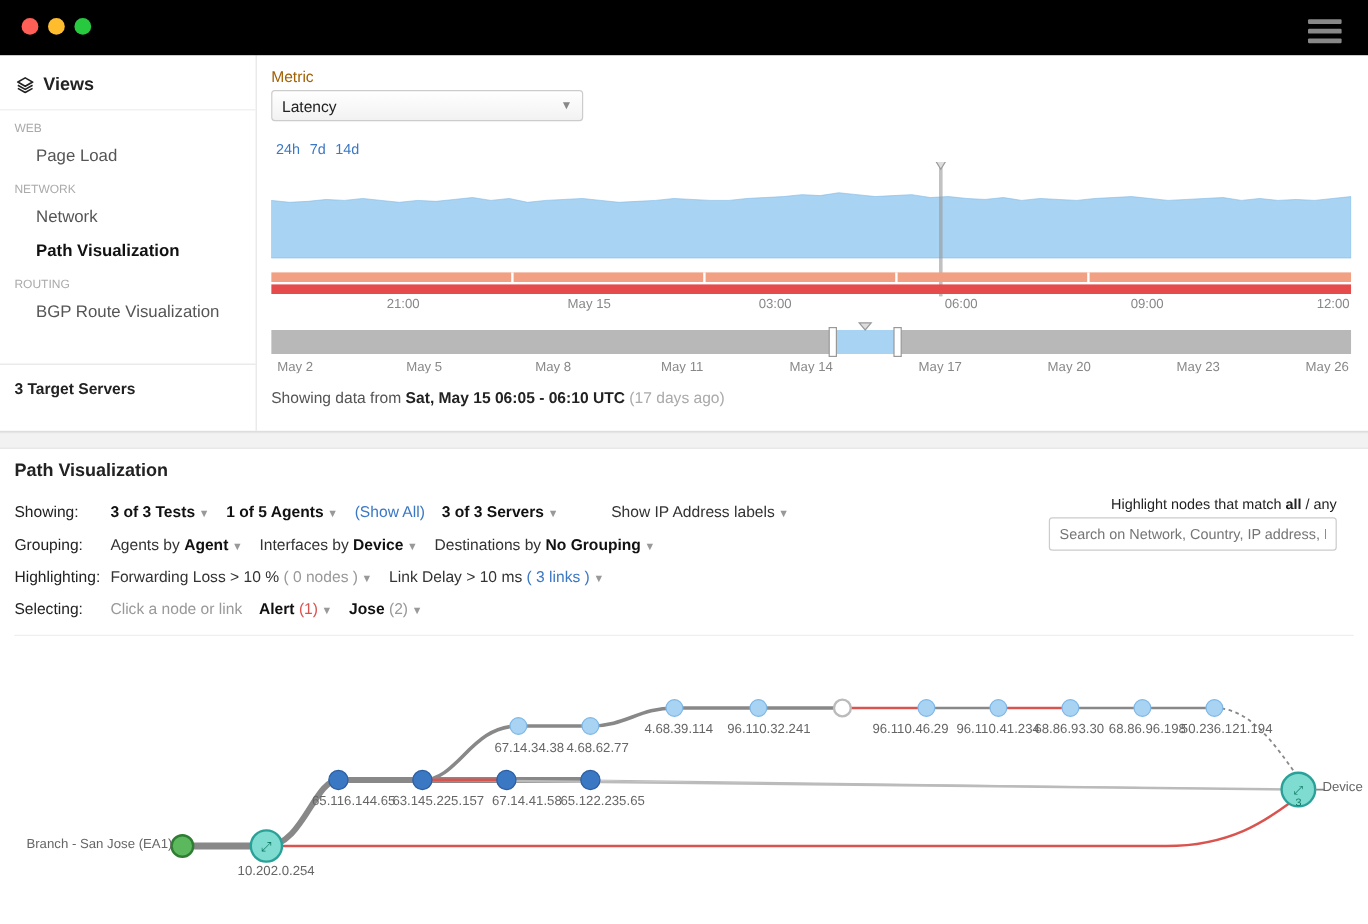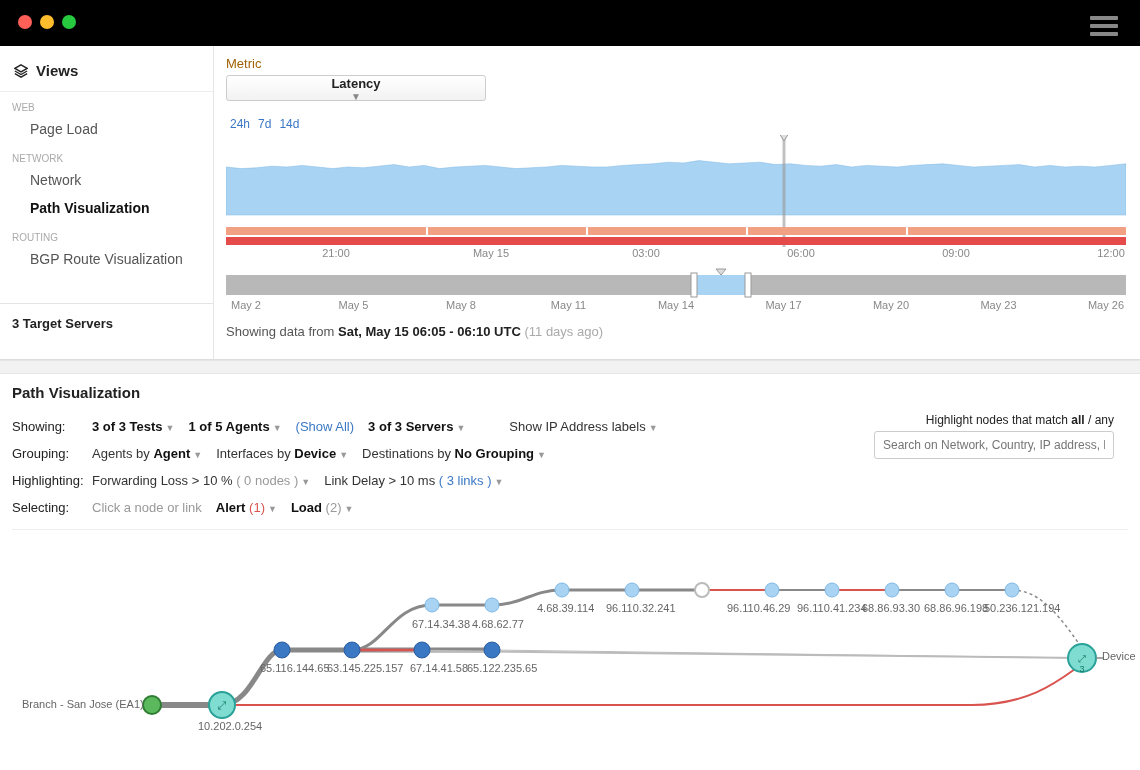--- a/index.html
+++ b/index.html
@@ -17,21 +17,21 @@
   .top { display: flex; border-bottom: 1px solid #ddd; }
   .sidebar { width: 218px; border-right: 1px solid #e5e5e5; padding-top: 10px; }
   .views-hd { padding: 6px 14px 12px 14px; font-weight: bold; font-size: 15px; display:flex; align-items:center; gap:8px; border-bottom:1px solid #eee; }
   .views-hd svg { width: 14px; height: 14px; }
   .cat { padding: 10px 12px 2px 12px; font-size: 10px; color: #aaa; text-transform: uppercase; }
   .navitem { padding: 6px 20px 6px 30px; font-size: 14px; color: #555; cursor: pointer; }
   .navitem.active { color: #111; font-weight: bold; }
   .target-footer { border-top:1px solid #e5e5e5; margin-top: 30px; padding: 12px 12px; font-weight: bold; font-size: 13px; }
   .main-top { flex: 1; padding: 10px 14px 10px 12px; }
   .metric-label { font-size: 13px; color: #a16207; margin-bottom: 4px; }
-  .select { display:inline-flex; align-items:center; justify-content:space-between; width: 260px; height: 26px; background: linear-gradient(#fff, #f2f2f2); border: 1px solid #ccc; border-radius: 3px; font-weight: bold; padding: 0 8px; cursor:pointer;flex-direction:column; }
+  .select { display:inline-flex; align-items:center; justify-content:space-between; width: 260px; height: 26px; background: linear-gradient(#fff, #f2f2f2); border: 1px solid #ccc; border-radius: 3px; font-weight: normal; padding: 0 8px; cursor:pointer; }
   .chev { color: #888; font-size: 10px; }
   .ranges { margin: 16px 0 4px 4px; font-size: 12px; }
   .ranges span { color: #3b78c4; margin-right: 8px; cursor:pointer; }
   .ranges span.active { font-weight: normal; }
   .chart-box { margin-top: 2px; }
   .showing-line { padding: 10px 12px 10px 0; font-size: 13px; color: #555; }
   .showing-line b { color: #222; }
   .showing-line .ago { color: #aaa; }
   .sep { height: 14px; background: #f2f2f2; border-top: 1px solid #e5e5e5; border-bottom: 1px solid #e5e5e5; }
   .pv-sec { padding: 10px 12px; }
@@ -128,21 +128,21 @@
           <text x="557.5" y="174" font-size="11" fill="#888" text-anchor="middle">May 17</text>
           <text x="665" y="174" font-size="11" fill="#888" text-anchor="middle">May 20</text>
           <text x="772.5" y="174" font-size="11" fill="#888" text-anchor="middle">May 23</text>
           <text x="880" y="174" font-size="11" fill="#888" text-anchor="middle">May 26</text>
         </svg>
     </div>
 
     <div class="showing-line">
       <span>Showing data from </span>
       <b>Sat, May 15 06:05 - 06:10 UTC</b>
-      <span class="ago">(11 days ago)</span>
+      <span class="ago">(17 days ago)</span>
     </div>
   </div>
 </div>
 
 <div class="sep"></div>
 
 <div class="pv-sec">
   <div class="pv-title">Path Visualization</div>
 
   <div class="pv-controls-wrap">
@@ -163,21 +163,21 @@
       </div>
       <div class="row">
         <span class="lbl">Highlighting:</span>
         <span class="chunk"><span>Forwarding Loss &gt; 10 % </span><span class="grey">( 0 nodes )</span><span class="tri">▼</span></span>
         <span class="chunk"><span>Link Delay &gt; 10 ms </span><span class="link">( 3 links )</span><span class="tri">▼</span></span>
       </div>
       <div class="row">
         <span class="lbl">Selecting:</span>
         <span class="chunk grey">Click a node or link</span>
         <span class="chunk"><b>Alert</b> <span style="color:#d9534f">(1)</span><span class="tri">▼</span></span>
-        <span class="chunk"><b>Load</b> <span class="grey">(2)</span><span class="tri">▼</span></span>
+        <span class="chunk"><b>Jose</b> <span class="grey">(2)</span><span class="tri">▼</span></span>
       </div>
     </div>
     <div class="highlight-box" style="top:0">
       <div class="hl-text">
         <span>Highlight nodes that match </span><b>all</b><span> / </span><span class="link">any</span>
       </div>
       <input class="hl-input" placeholder="Search on Network, Country, IP address, Prefix, or" style="">
     </div>
   </div>
 

